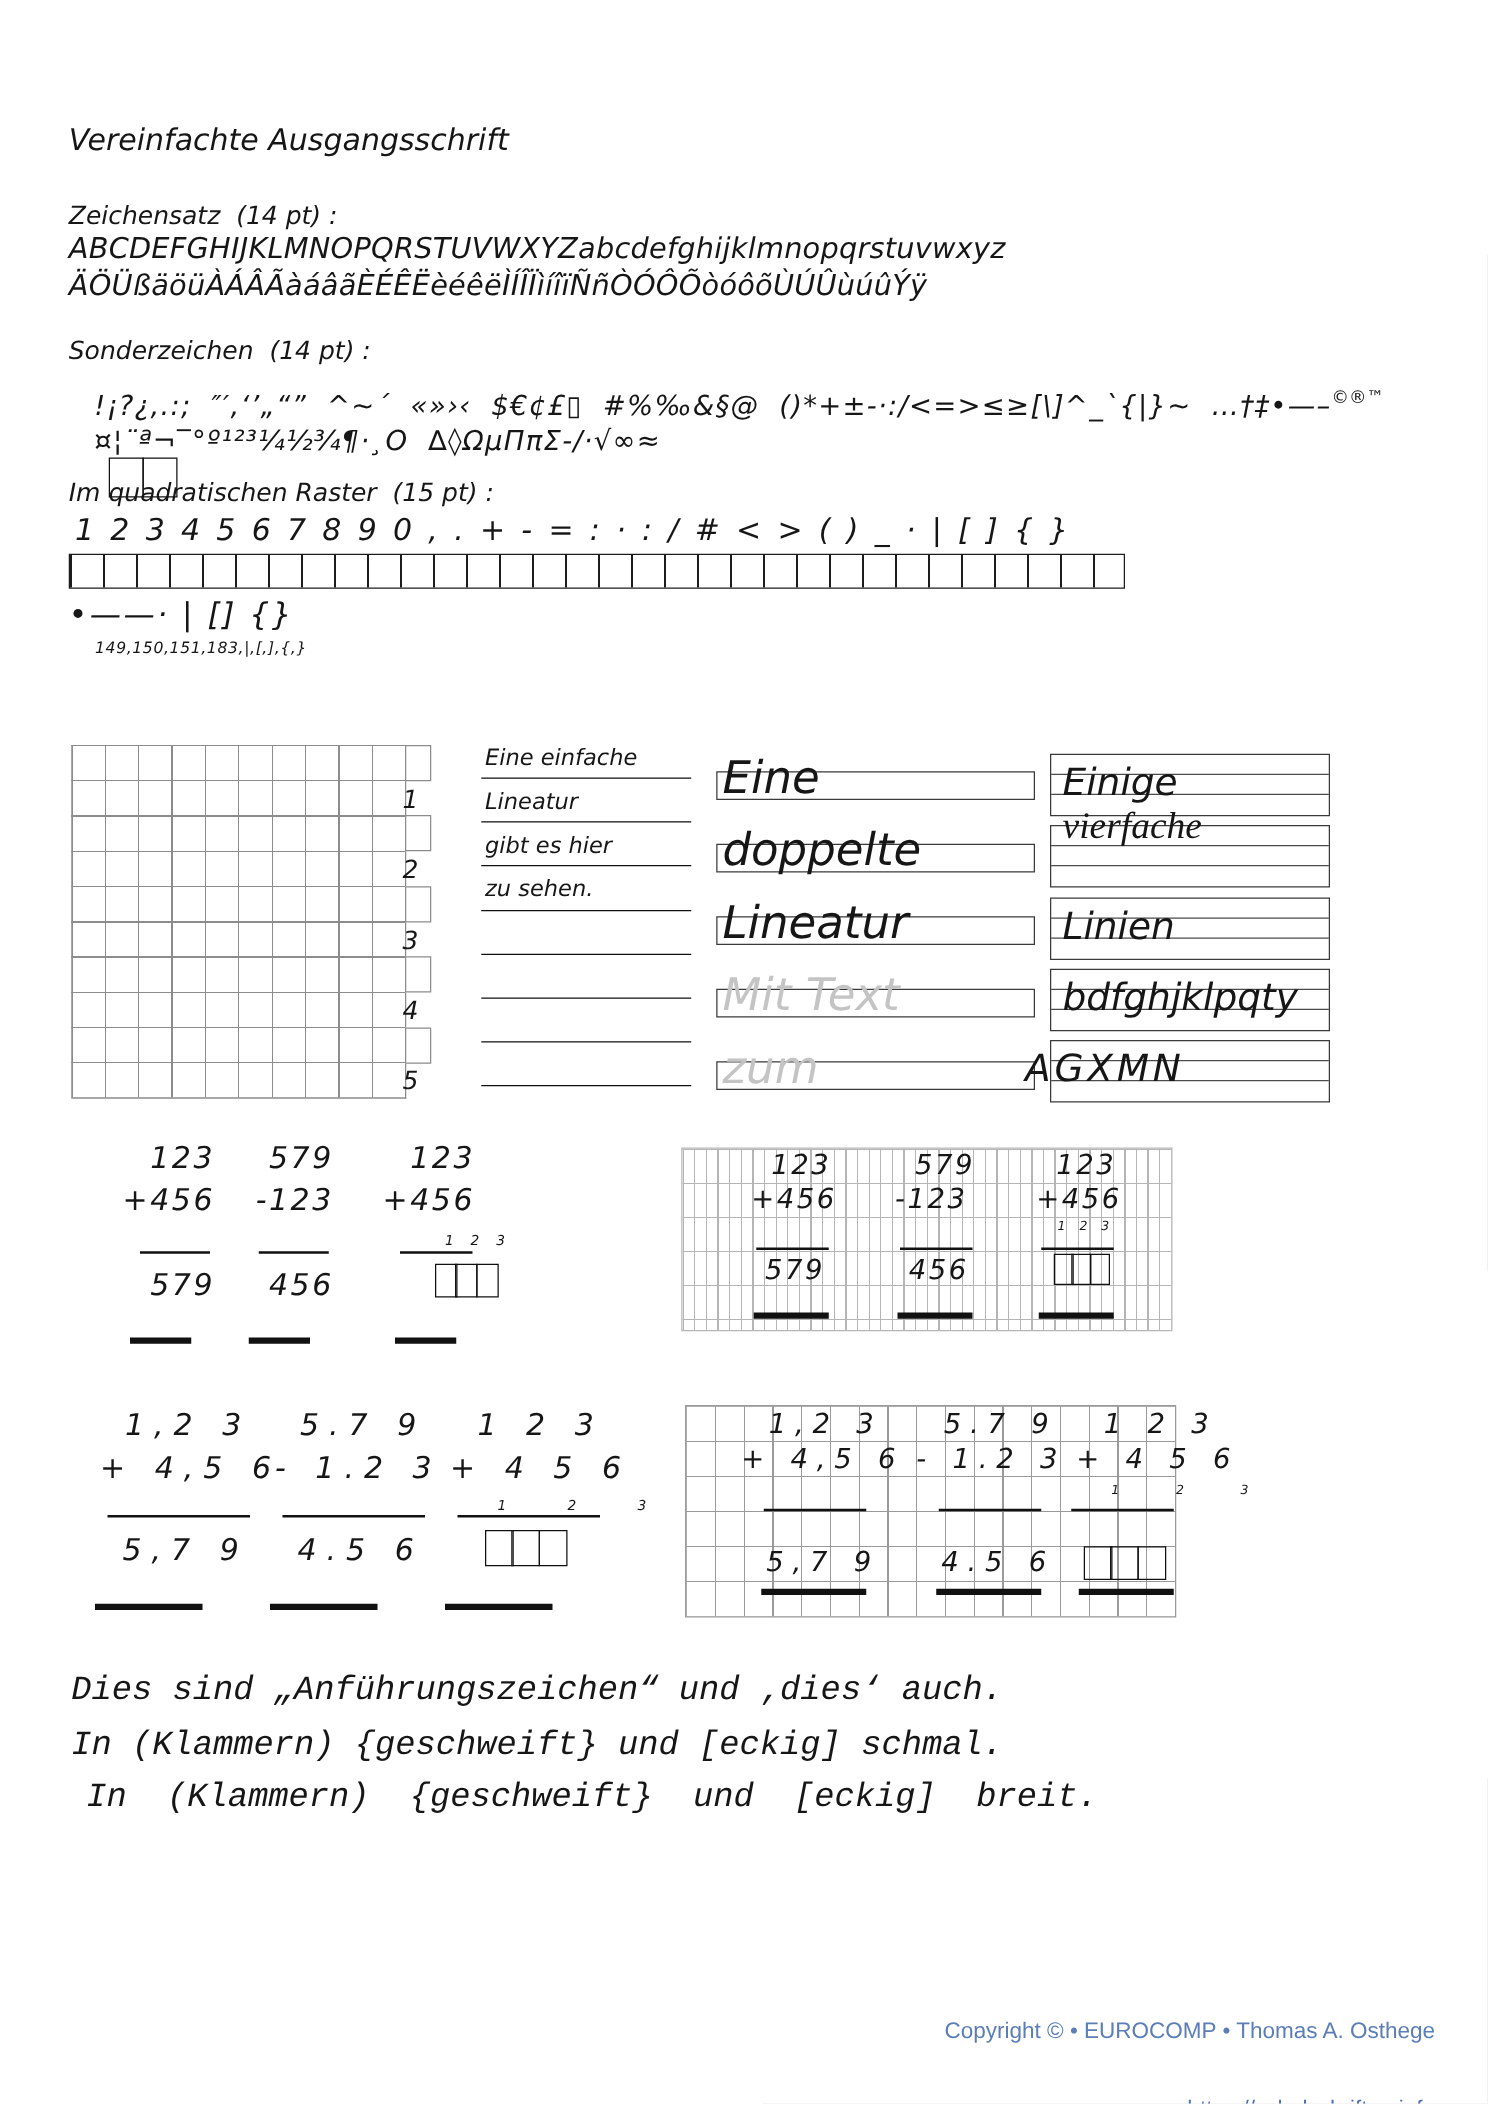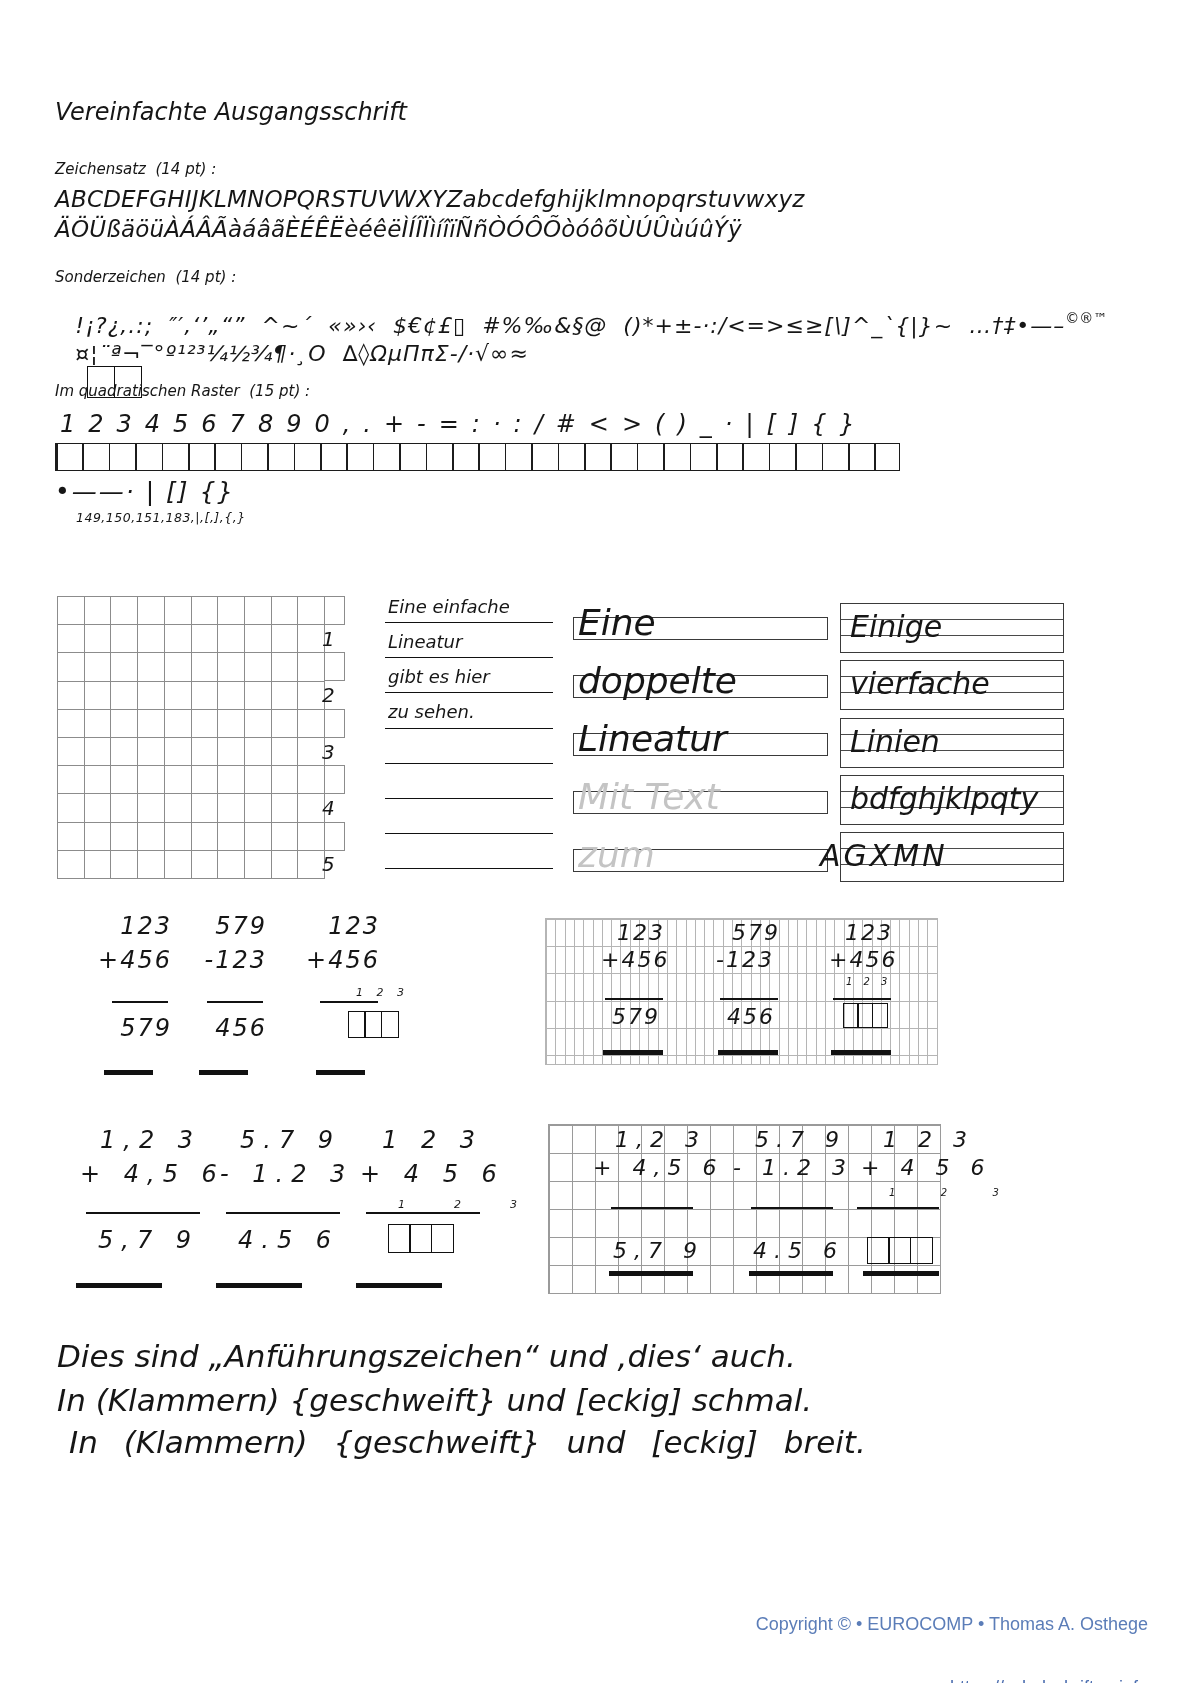--- a/index.html
+++ b/index.html
@@ -1,20 +1,20 @@
 <!DOCTYPE html>
 <html><head>
 <meta charset="utf-8">
 <style>
   html,body{margin:0;padding:0;background:#e8e8e8;}
   #page{position:relative;width:1190px;height:1683px;background:#ffffff;margin:0 auto;overflow:hidden;
         font-family:"DejaVu Sans",sans-serif;color:#161616;}
   .abs{position:absolute;white-space:pre;}
   .script{font-family:"DejaVu Sans",sans-serif;font-style:italic;color:#161616;}
-  .t17{font-size:15px;}
+  .t17{font-size:20px;}
   .cs{font-size:23px;letter-spacing:0.2px;}
   .sp{font-size:22px;letter-spacing:1px;}
   .sup{font-size:14px;vertical-align:10px;letter-spacing:0;}
   .rasterChars{font-size:24px;letter-spacing:13px;}
   .rasterCells{background-image:repeating-linear-gradient(to right,#1c1c1c 0 1.6px,transparent 1.6px 26.4px);
                border:1.6px solid #1c1c1c;}
   .below{font-size:25px;letter-spacing:2px;}
   .codes{font-size:12.5px;letter-spacing:0.5px;margin-left:21px;}
   .bigGrid{background-image:repeating-linear-gradient(to right,#8c8c8c 0 1px,transparent 1px 26.7px),
                             repeating-linear-gradient(to bottom,#8c8c8c 0 1px,transparent 1px 28.2px);
@@ -42,21 +42,21 @@
   .intGrid{background-image:repeating-linear-gradient(to right,#b5b5b5 0 1px,transparent 1px 9.3px),
                             repeating-linear-gradient(to bottom,#b5b5b5 0 1px,transparent 1px 27.2px);
            border:1px solid #b5b5b5;}
   .gInt{font-size:22px;letter-spacing:2px;}
   .gHint{font-size:10px;letter-spacing:4px;}
   .gHintW{font-size:10px;letter-spacing:13px;}
   .decGrid{background-image:repeating-linear-gradient(to right,#9a9a9a 0 1px,transparent 1px 23px),
                             repeating-linear-gradient(to bottom,#9a9a9a 0 1px,transparent 1px 28px);
            border:1px solid #9a9a9a;}
   .gDec{font-size:22px;letter-spacing:7px;}
-  .sent{font-size:31px;}
+  .sent{font-size:27px;font-family:Liberation Mono, monospace;}
   .wide{word-spacing:16px;margin-left:12px;}
   .footer{font-size:18px;font-family:"Liberation Sans",sans-serif;color:#5b7db8;text-align:right;}
   a.furl{color:#4d6fb0;text-decoration:none;}
 </style>
 </head>
 <body>
 
 <div id="page">
 
   <div class="abs script" style="left:55px;top:98px;font-size:24px;">Vereinfachte Ausgangsschrift</div>
@@ -115,21 +115,21 @@
   <div class="abs script dw" style="left:578px;top:721px;">Lineatur</div>
   <div class="abs script dw gray" style="left:578px;top:779px;">Mit Text</div>
   <div class="abs script dw gray" style="left:578px;top:837px;">zum</div>
 
   <div class="abs quadBox" style="left:840px;top:603px;width:222px;height:48px;"></div>
   <div class="abs quadBox" style="left:840px;top:660px;width:222px;height:48px;"></div>
   <div class="abs quadBox" style="left:840px;top:718px;width:222px;height:48px;"></div>
   <div class="abs quadBox" style="left:840px;top:775px;width:222px;height:48px;"></div>
   <div class="abs quadBox" style="left:840px;top:832px;width:222px;height:48px;"></div>
   <div class="abs script qw" style="left:850px;top:612px;">Einige</div>
-  <div class="abs script qw" style="left:850px;top:669px;">vierfache</div>
+  <div class="abs script qw" style="left:850px;top:646px;font-family:Liberation Serif, serif;">vierfache</div>
   <div class="abs script qw" style="left:850px;top:727px;">Linien</div>
   <div class="abs script qw" style="left:850px;top:784px;">bdfghjklpqty</div>
   <div class="abs script qw" style="left:820px;top:841px;letter-spacing:3px;">AGXMN</div>
 
   <div class="abs script m24" style="left:110px;top:912px;width:62px;text-align:right;">123</div>
   <div class="abs script m24" style="left:96px;top:946px;width:76px;text-align:right;">+456</div>
   <div class="abs hl" style="left:112px;top:1001px;width:56px;"></div>
   <div class="abs script m24" style="left:110px;top:1014px;width:62px;text-align:right;">579</div>
   <div class="abs thick" style="left:104px;top:1070px;width:49px;"></div>
 

